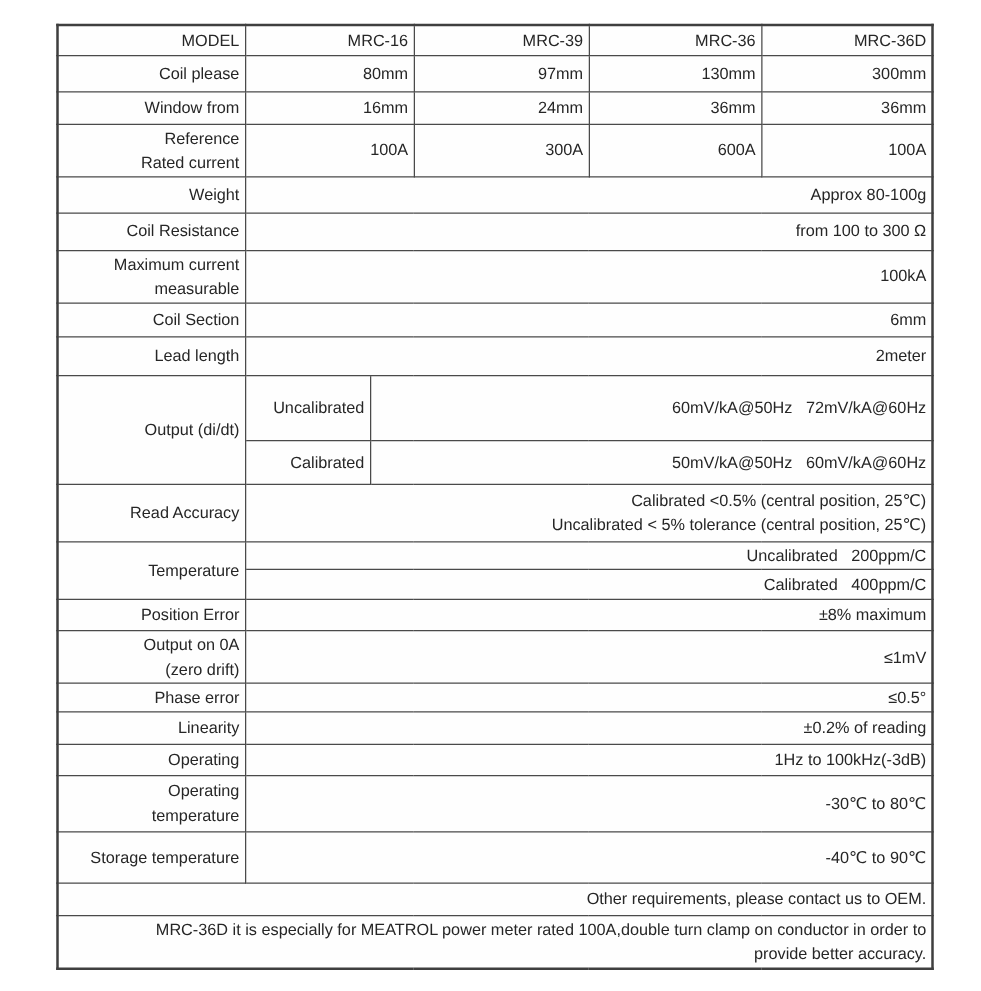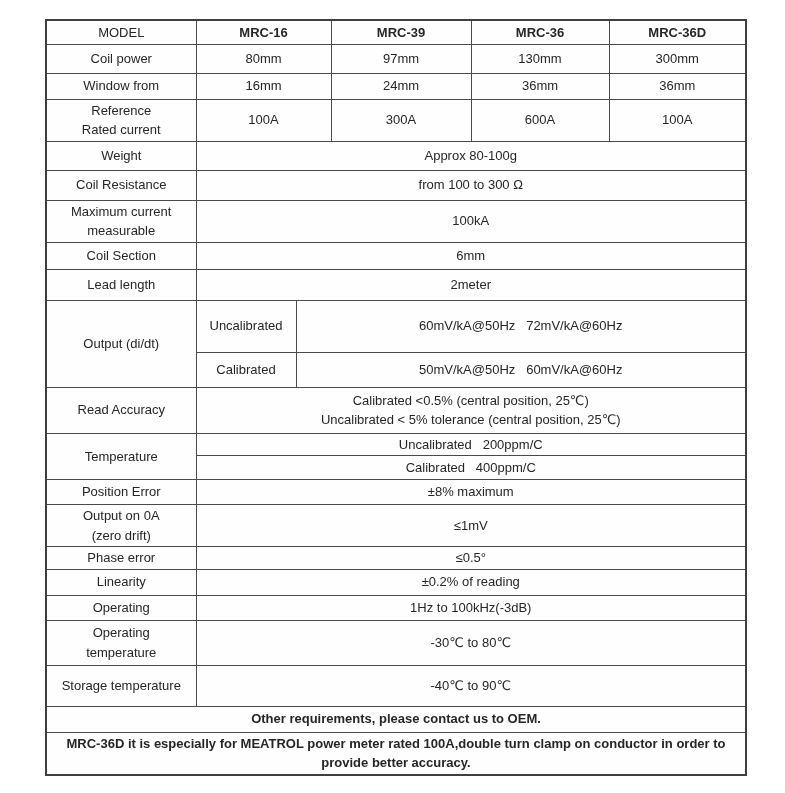--- a/index.html
+++ b/index.html
@@ -12,28 +12,28 @@
   table.spec{
     border-collapse:collapse;
     table-layout:fixed;
     width:700px;
     margin:19px 0 0 45px;
     border:2px solid #3f3f3f;
     background:#fefefe;
   }
   td{
     border:1px solid #4a4a4a;
-    text-align:center;
+    text-align:right;
     vertical-align:middle;
     font-size:13px;
     line-height:1.5;
     padding:1px 4px;
     overflow:hidden;
   }
-  .bold{font-weight:bold;}
+  .bold{font-weight:normal;}
   .pre{white-space:pre-line;}
 </style>
 </head>
 <body>
 
 <table class="spec">
   <colgroup>
     <col style="width:150px">
       <col style="width:100px">
       <col style="width:35px">
@@ -45,21 +45,21 @@
   <tbody>
       <tr style="height:24px">
     <td>MODEL</td>
     <td colspan="2" class="bold">MRC-16</td>
     <td class="bold">MRC-39</td>
     <td class="bold">MRC-36</td>
     <td class="bold">MRC-36D</td>
   </tr>
 
   <tr style="height:29px">
-    <td>Coil power</td>
+    <td>Coil please</td>
     <td colspan="2">80mm</td>
     <td>97mm</td>
     <td>130mm</td>
     <td>300mm</td>
   </tr>
 
   <tr style="height:26px">
     <td>Window from</td>
     <td colspan="2">16mm</td>
     <td>24mm</td>

